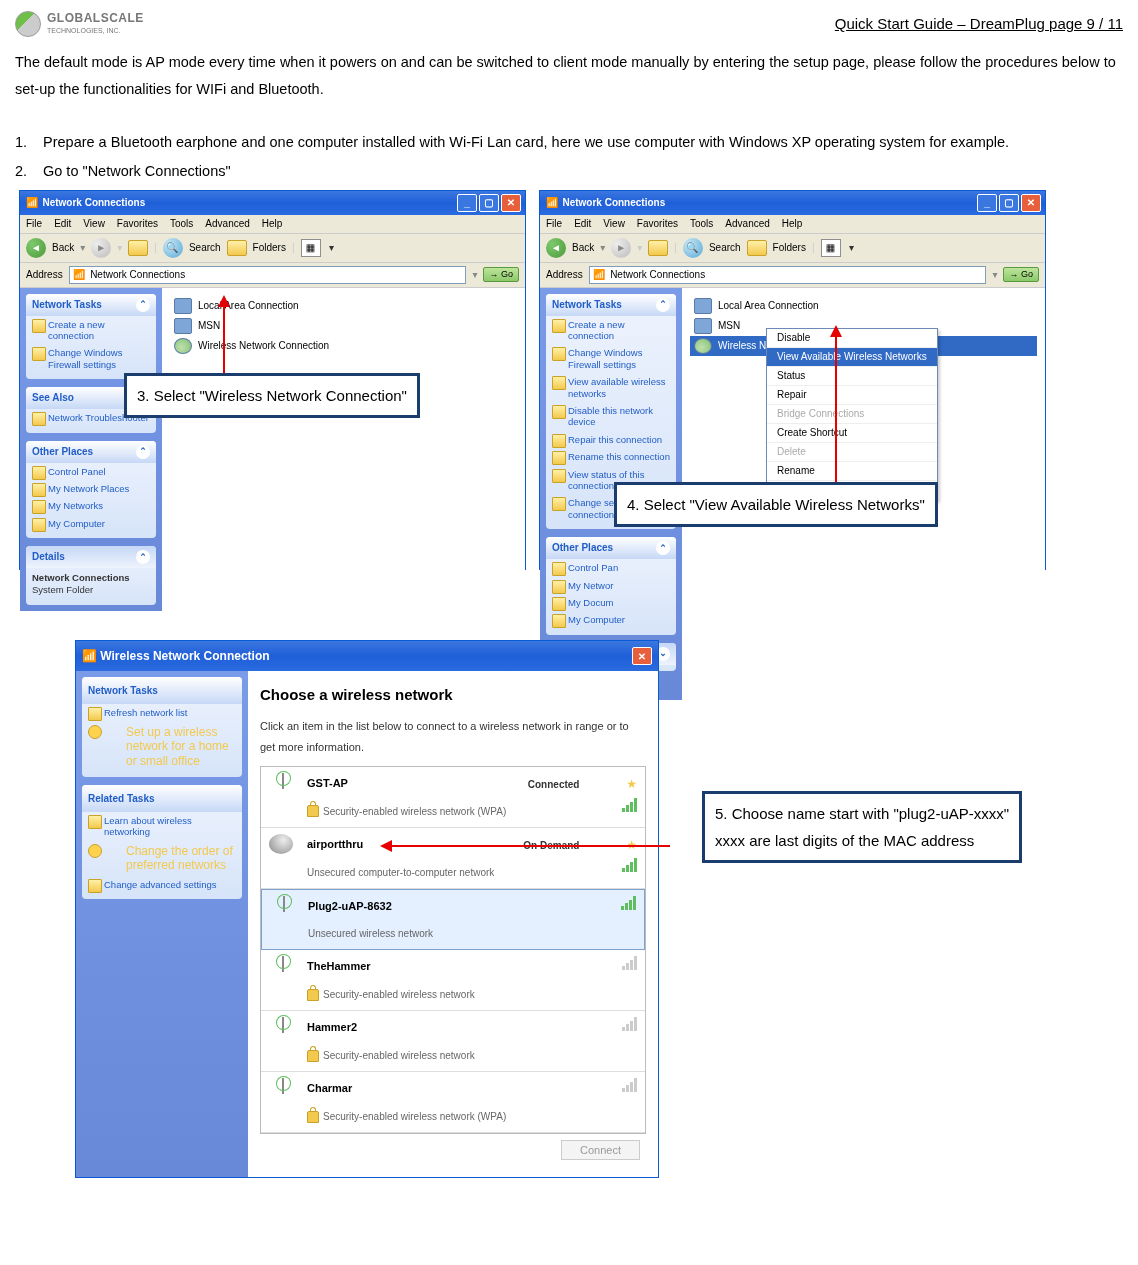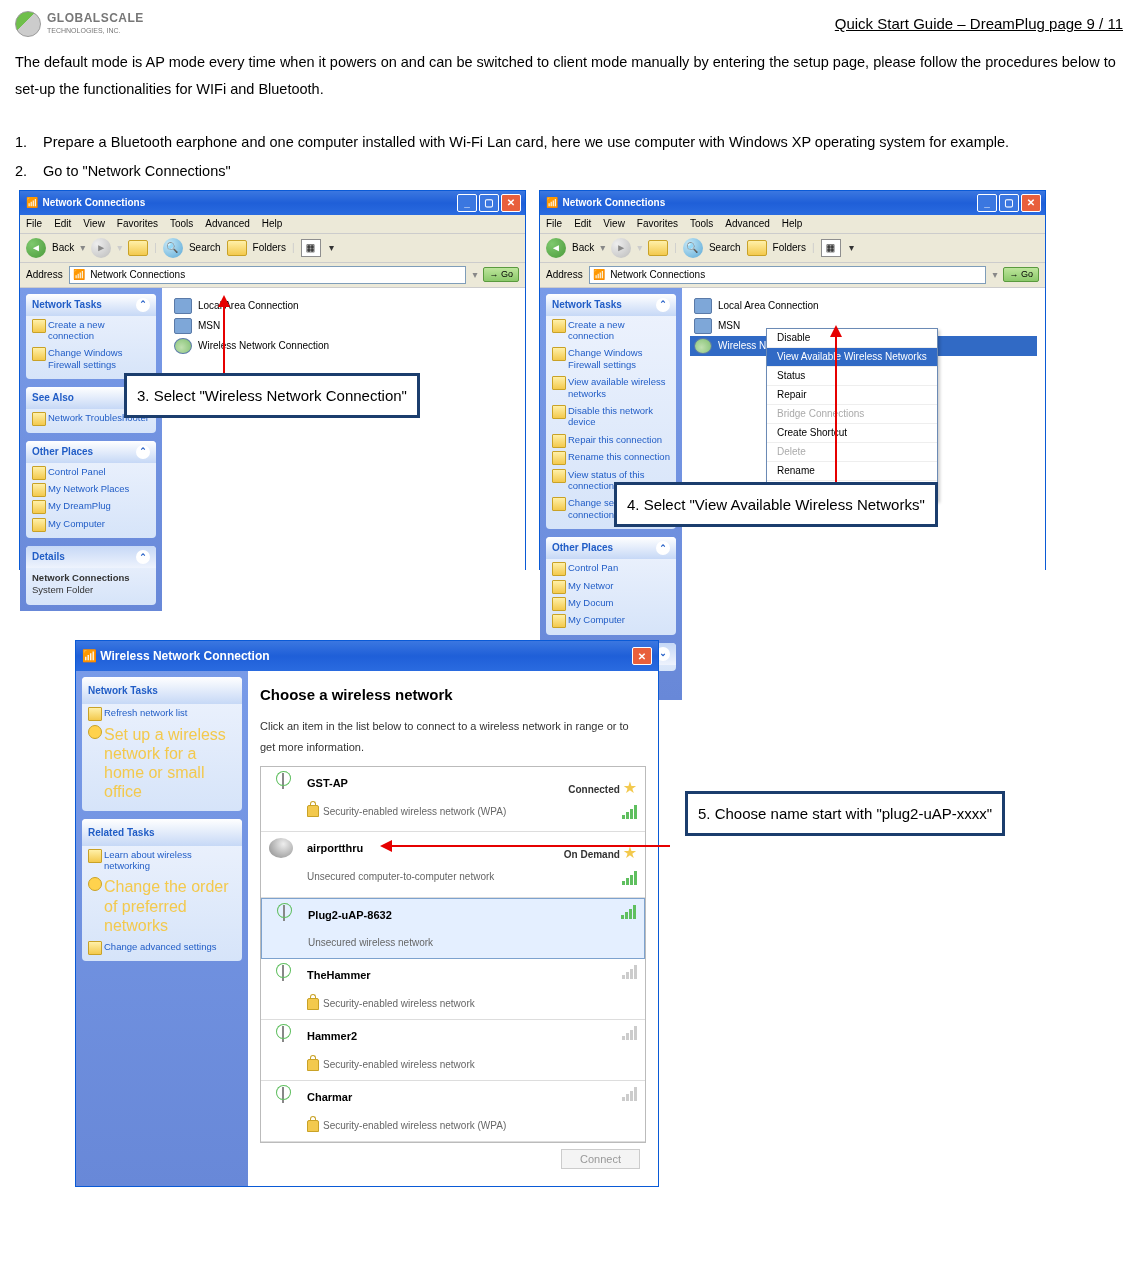--- a/index.html
+++ b/index.html
@@ -77,21 +77,21 @@
   .net-name { font-weight: bold; font-size: 11px; color: #000; }
   .net-sub { font-size: 10px; color: #666; display: flex; align-items: center; gap: 4px; margin-top: 8px; }
   .lock { width: 10px; height: 10px; background: #f3c94d; border: 1px solid #c9a227; border-radius: 2px 2px 0 0; position: relative; }
   .lock::before { content: ""; position: absolute; top: -5px; left: 2px; width: 4px; height: 4px; border: 1px solid #c9a227; border-bottom: none; border-radius: 3px 3px 0 0; }
   .net-right { text-align: right; font-size: 10px; }
   .bars { display: inline-flex; gap: 1px; align-items: flex-end; height: 14px; }
   .bars span { width: 3px; background: #5fbf5f; }
   .bars.grey span { background: #ccc; }
   .bars span:nth-child(1){height:4px} .bars span:nth-child(2){height:7px} .bars span:nth-child(3){height:10px} .bars span:nth-child(4){height:14px}
   .status-text { font-size: 10px; color: #333; margin-bottom: 2px; }
-  .star { color: #f3c94d; font-size: 16px; }
+  .star { color: #f3c94d; font-size: 12px; padding-left: 44px; }
   .connect-row { text-align: right; padding: 6px; }
   .connect-btn { padding: 3px 18px; font-size: 11px; color: #999; border: 1px solid #ccc; background: #f4f4f4; text-align: center; }
 
   .sc3-wrap { margin-top: 70px; margin-left: 60px; position: relative; width: 1000px; }
 
   .view-chev { width: 10px; display: inline-block; text-align: center; color: #333; }
 </style>
 </head>
 <body>
 
@@ -180,21 +180,21 @@
               </div>
             <div class="panel-item">Network Troubleshooter</div>
           </div>
           <div class="panel">
             <div class="panel-header">
                 <span>Other Places</span>
                 <span class="chev">⌃</span>
               </div>
             <div class="panel-item">Control Panel</div>
             <div class="panel-item">My Network Places</div>
-            <div class="panel-item">My DreamPlug</div>
+            <div class="panel-item">My Networks</div>
             <div class="panel-item">My Computer</div>
           </div>
           <div class="panel details-panel">
             <div class="panel-header">
                 <span>Details</span>
                 <span class="chev">⌃</span>
               </div>
             <div class="details-body"><b>Network Connections</b><br>System Folder</div>
           </div>
         </div>
@@ -474,16 +474,17 @@
             </div>
           </div>
         <div class="connect-row"><button class="connect-btn">Connect</button></div>
       </div>
     </div>
   </div>
   <svg class="red-arrow" style="left:305px;top:196px;" width="290" height="20">
     <line x1="290" y1="10" x2="8" y2="10" stroke="#e60000" stroke-width="2"></line>
     <polygon points="0,10 12,4 12,16" fill="#e60000"></polygon>
   </svg>
-  <div class="callout" style="left:610px;top:151px;">
+  <div class="callout" style="left:627px;top:151px;">
     <div>5. Choose name start with "plug2-uAP-xxxx"</div>
+    <div>xxxx are last digits of the MAC address</div>
   </div>
 </div>
 
 </body></html>

